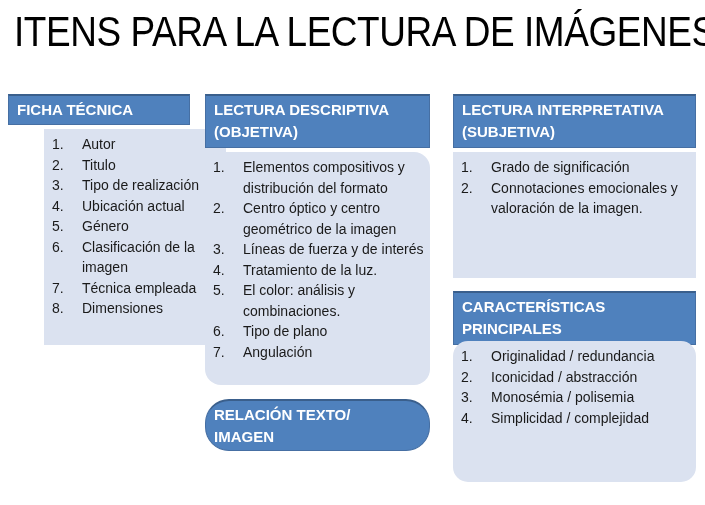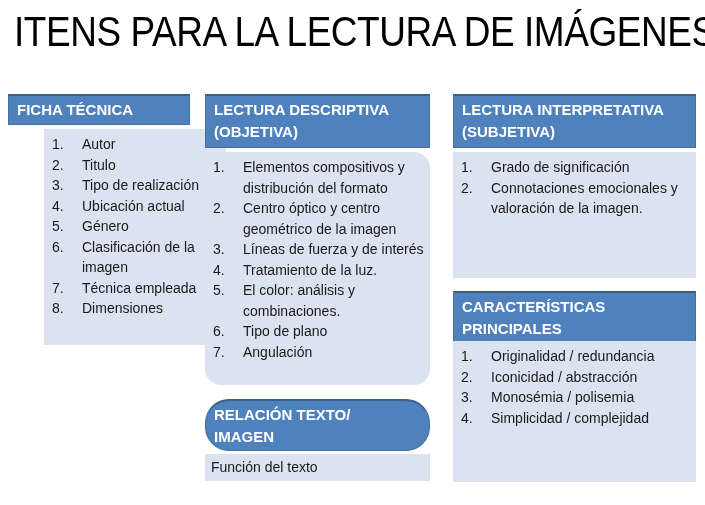--- a/index.html
+++ b/index.html
@@ -46,21 +46,21 @@
   .plain-text{padding:3px 6px;}
 
   
   .ficha-hdr   {left:8px;  top:94px;  width:182px;height:31px;}
   .ficha-body  {left:8px;  top:129px; width:182px;height:216px;margin-left:36px;}
   .desc-hdr    {left:205px;top:94px;  width:225px;height:54px;}
   .desc-body   {left:205px;top:152px; width:225px;height:233px;border-radius:16px;}
   .interp-hdr  {left:453px;top:94px;  width:243px;height:54px;}
   .interp-body {left:453px;top:152px; width:243px;height:126px;}
   .carac-hdr   {left:453px;top:283px; width:243px;height:54px;margin-top:8px;}
-  .carac-body  {left:453px;top:341px; width:243px;height:141px;}
+  .carac-body  {left:453px;top:341px; width:243px;height:141px;border-radius:15px;}
   .rel-hdr     {left:205px;top:399px; width:225px;height:52px;border-radius:24px;}
   .rel-body    {left:205px;top:454px; width:225px;height:27px;}
 </style>
 </head>
 <body>
 
 <div class="slide">
 
   <div class="page-title">ITENS PARA LA LECTURA DE IMÁGENES</div>
 
@@ -153,17 +153,14 @@
           <span>Monosémia / polisemia</span>
         </li>
         <li>
           <span>Simplicidad / complejidad</span>
         </li>
       </ol>
   </div>
 
   <div class="hdr rel-hdr">RELACIÓN TEXTO/
 IMAGEN</div>
-  <div class="content rel-body">
-    <div class="plain-text">Función del texto</div>
-  </div>
 
 </div>
 
 </body></html>

